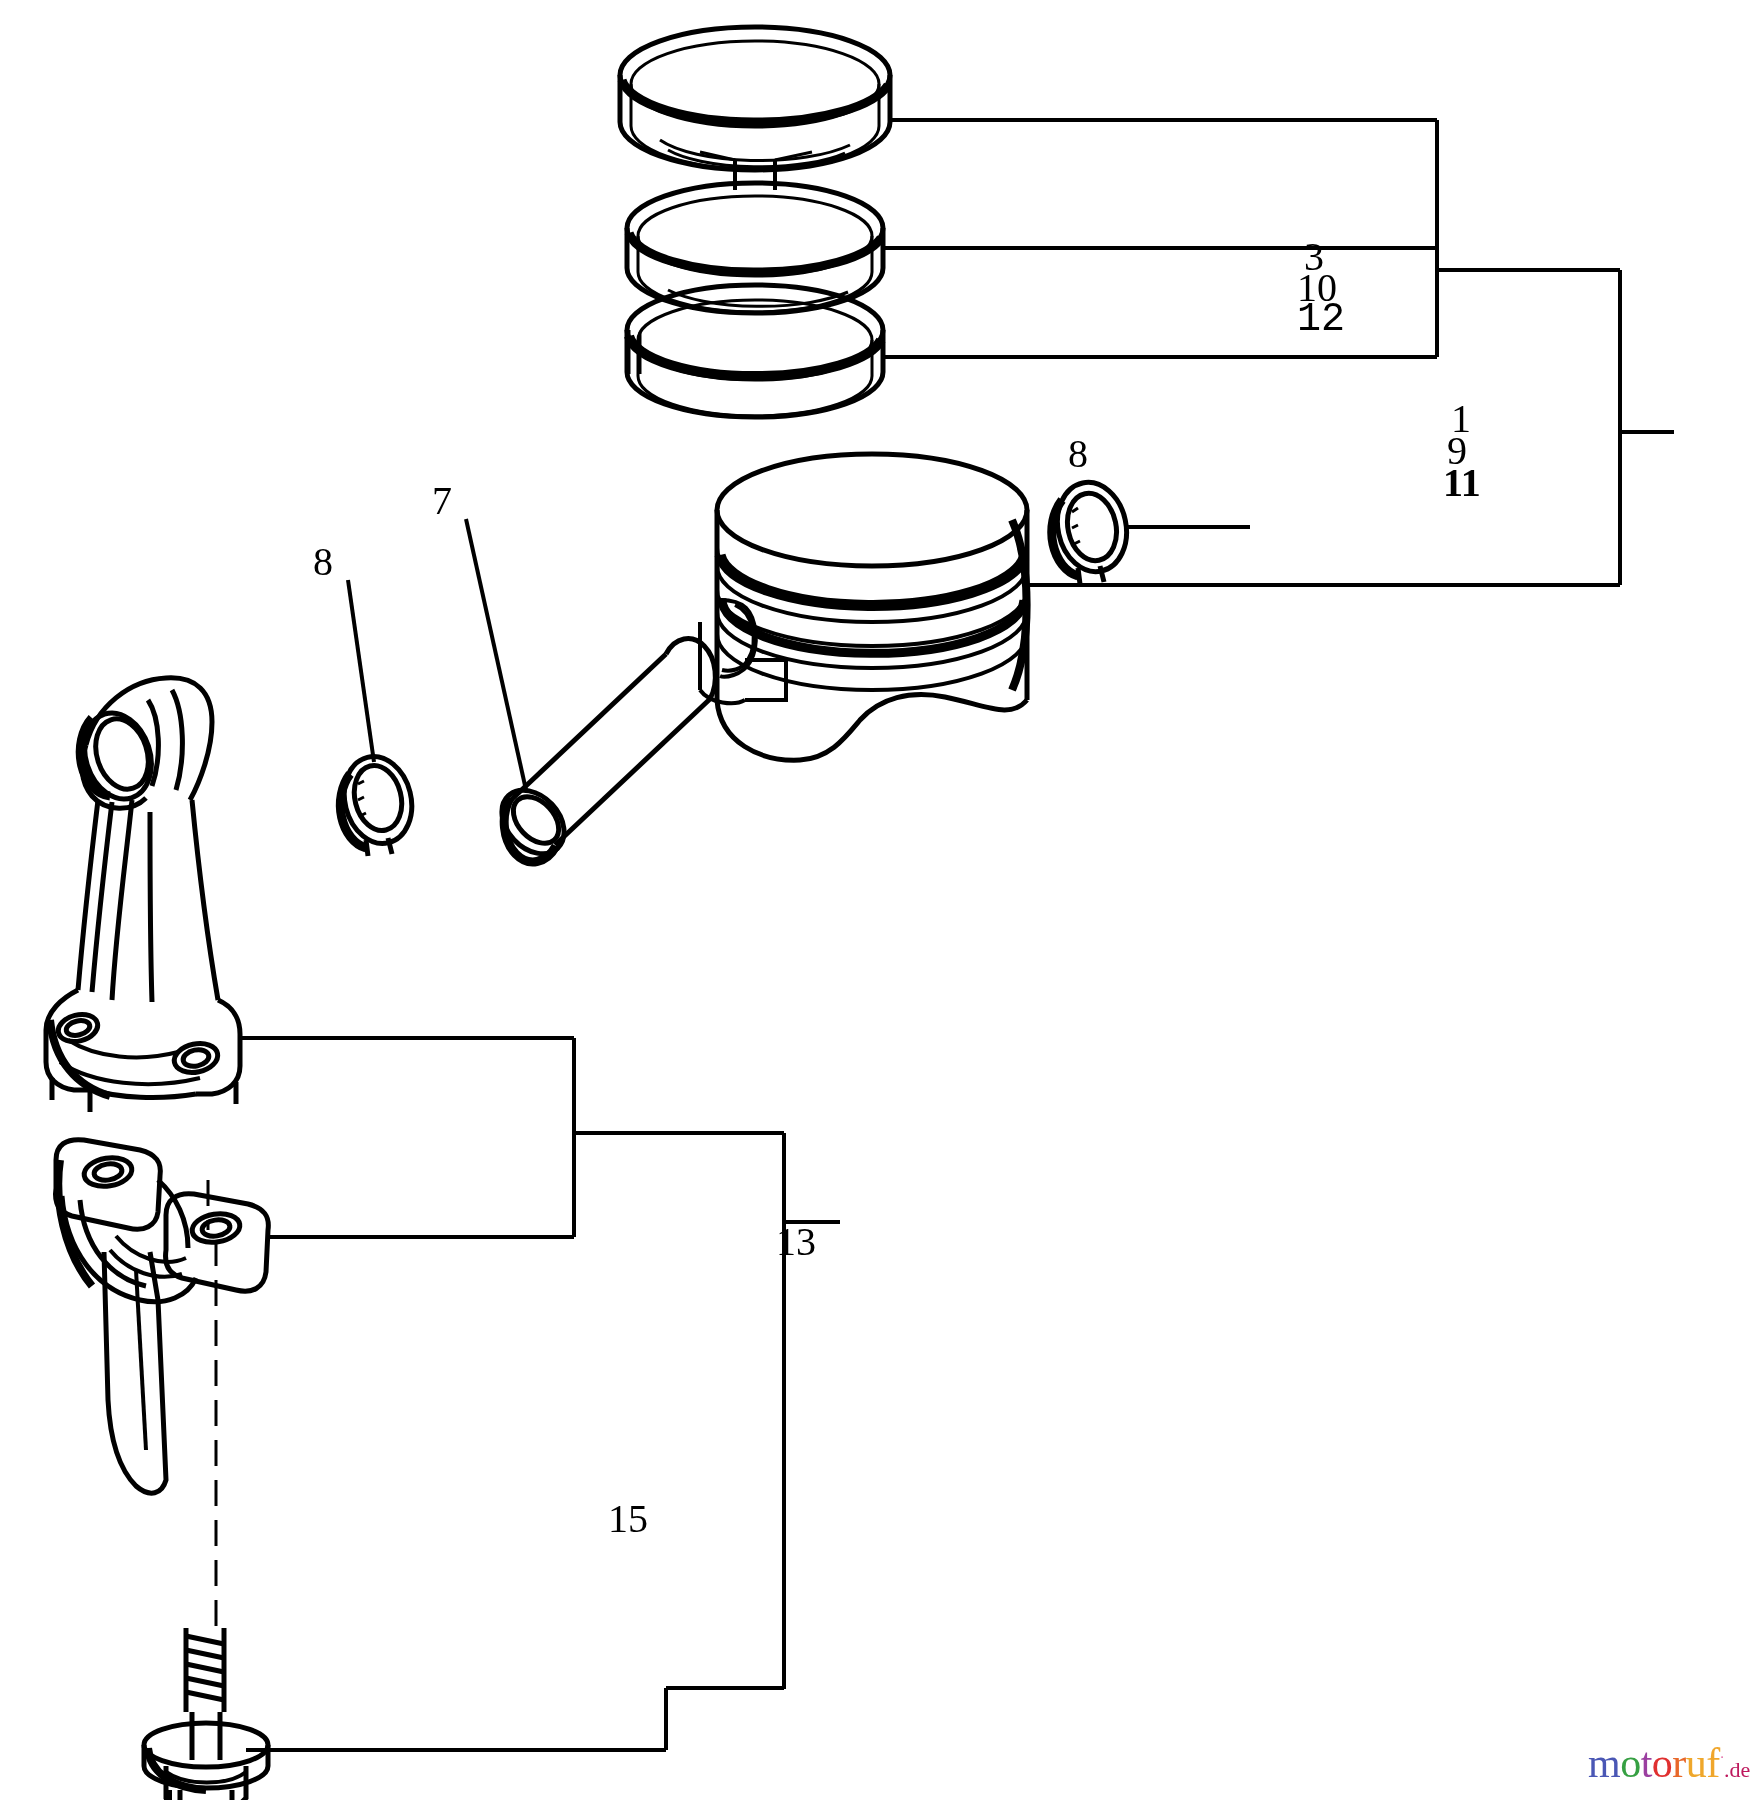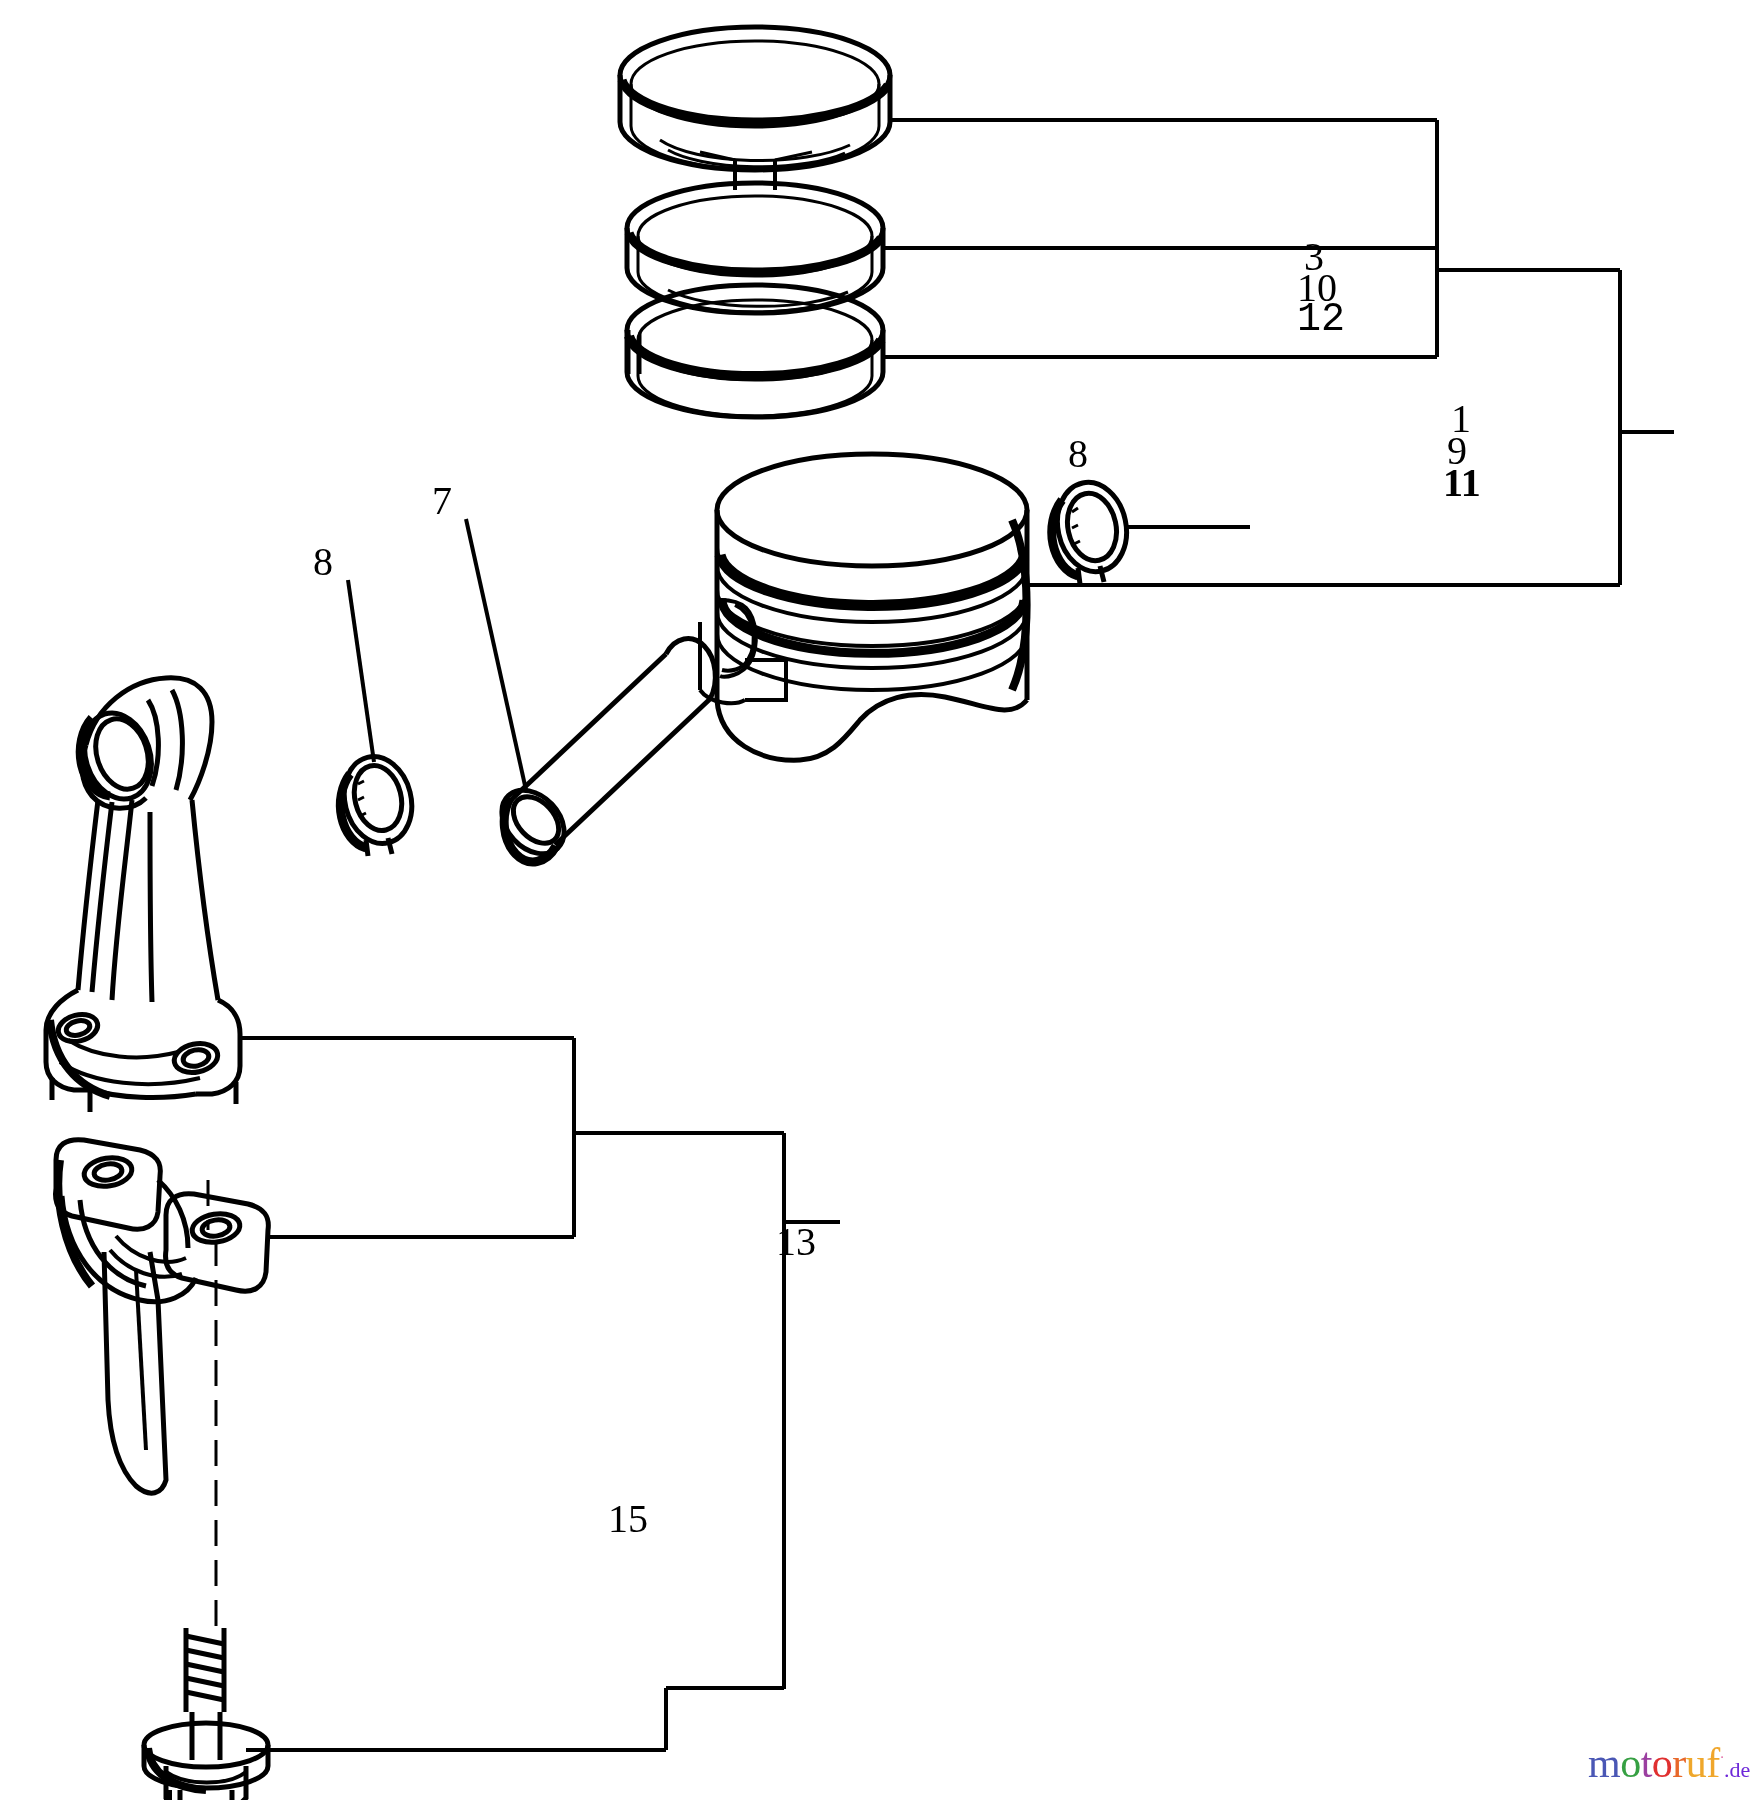--- a/index.html
+++ b/index.html
@@ -38,21 +38,21 @@
     left: 1588px;
     top: 1742px;
     font-family: "Liberation Serif", serif;
     font-size: 42px;
     letter-spacing: -0.5px;
     line-height: 1;
     user-select: none;
   }
   #watermark .wm-suffix {
     font-size: 22px;
-    color: #6d28d9;
+    color: #be185d;
     letter-spacing: 0;
   }
   #watermark .wm-dot {
     font-size: 14px;
     vertical-align: super;
   }
 </style>
 </head>
 <body>
 

